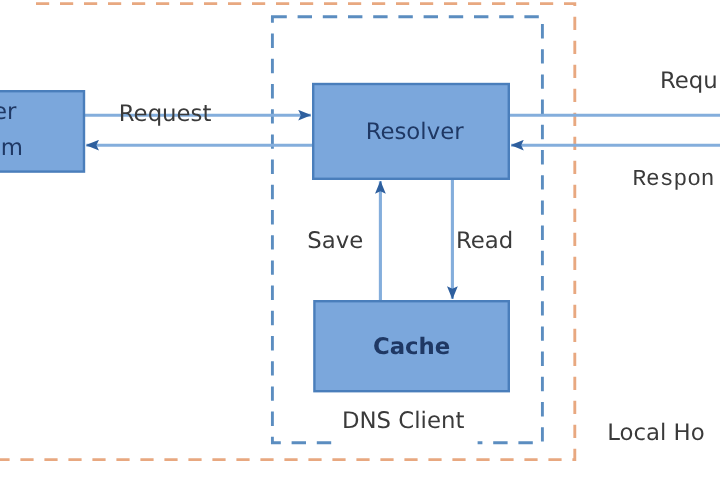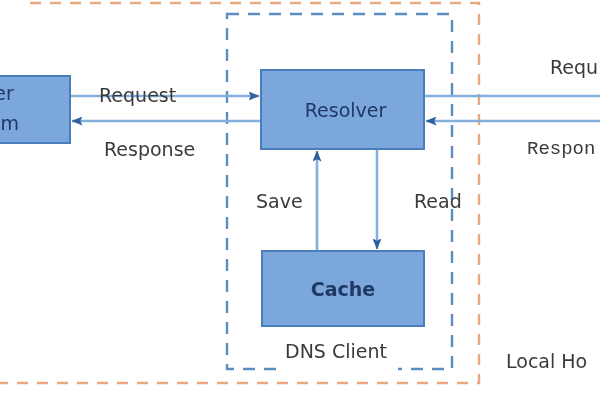--- a/index.html
+++ b/index.html
@@ -120,27 +120,26 @@
 
   <div class="node-label" style="left:-62px; top:78px; width:132px; height:30px; justify-content:center;">er</div>
   <div class="node-label" style="left:-62px; top:108px; width:132px; height:30px; justify-content:center;">am</div>
 
   <div class="node-label" style="left:261px; top:70px; width:137px; height:79px;margin-left:16px;">Resolver</div>
 
   <div class="node-label" style="left:262px; top:251px; width:162px; height:75px;font-weight:bold;">Cache</div>
 
   <div class="edge-label" style="left:99px; top:56px;margin-top:28px;">Request</div>
 
-  <div class="edge-label" style="left:104px; top:138px;">Response</div>
 
   <div class="edge-label" style="left:550px; top:56px;">Requ</div>
 
   <div class="edge-label" style="left:527px; top:138px;font-family:Liberation Mono, monospace;">Respon</div>
 
   <div class="edge-label" style="left:256px; top:190px;">Save</div>
 
-  <div class="edge-label" style="left:380px; top:190px;padding-left:34px;">Read</div>
+  <div class="edge-label" style="left:380px; top:190px;">Read</div>
 
   <div class="zone-label" style="left:285px; top:340px;">DNS Client</div>
 
   <div class="zone-label" style="left:506px; top:350px;">Local Ho</div>
 
 </div>
 
 </body></html>

